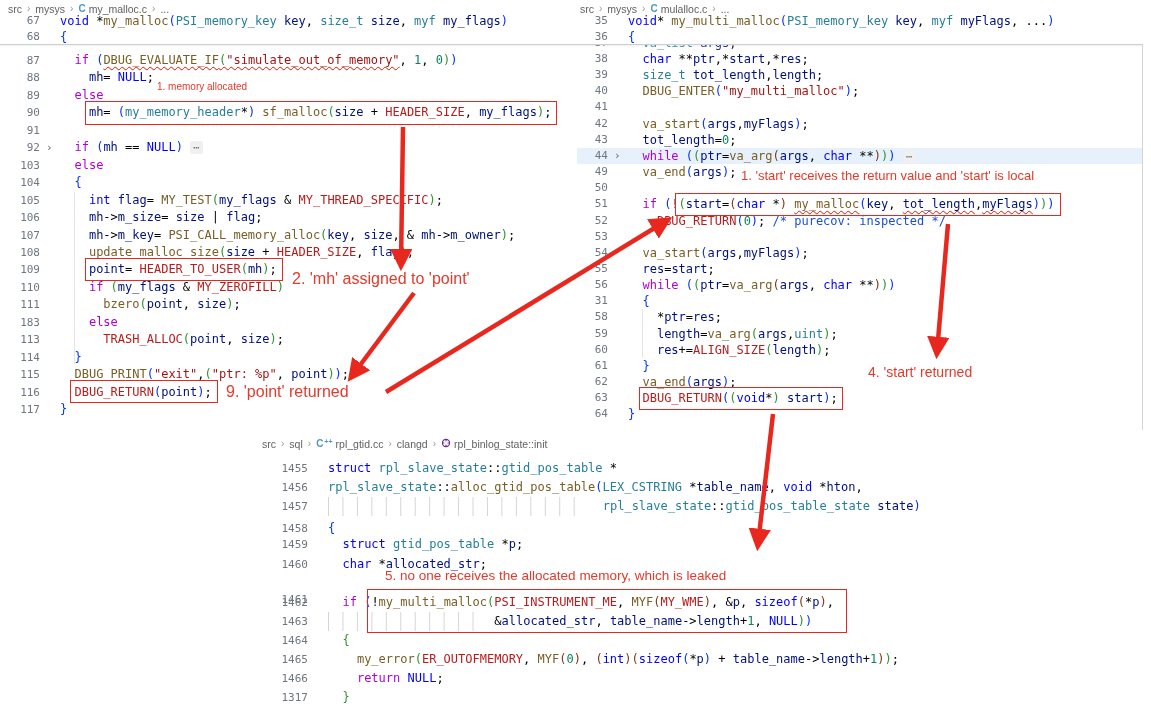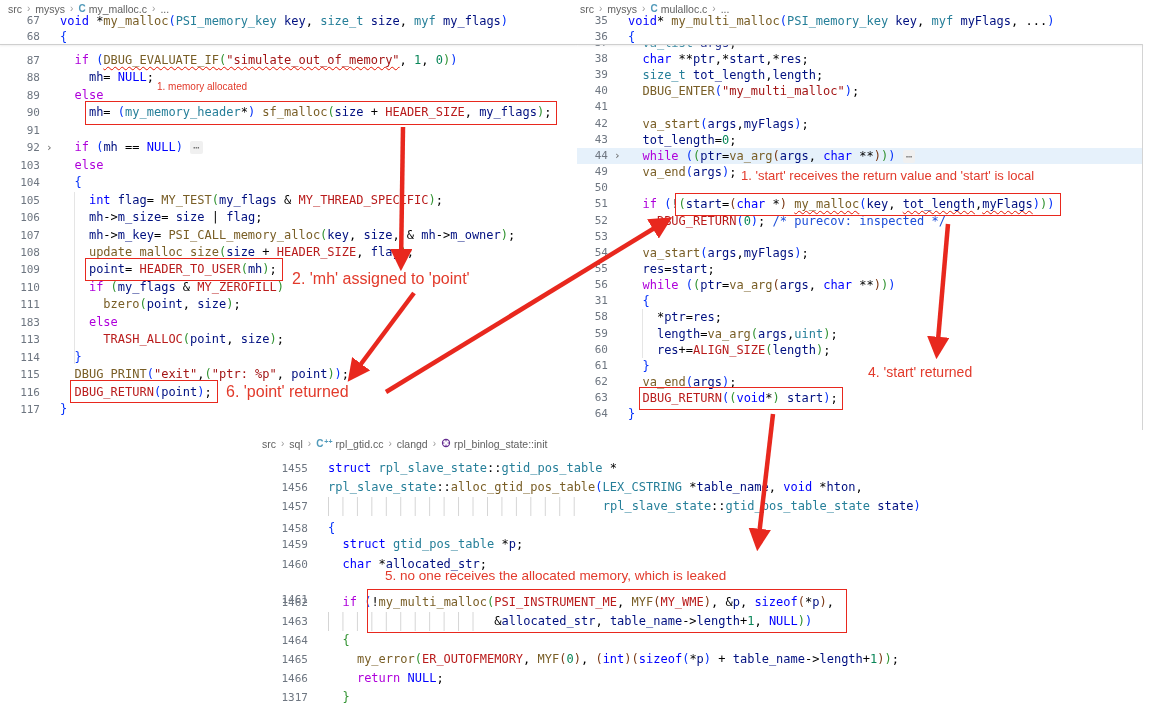--- a/index.html
+++ b/index.html
@@ -170,21 +170,21 @@
     </div>
   <div id="overlay">
       <div class="rbox" style="left: 85px; top: 101px; width: 470px; height: 22px;"></div>
       <div class="rbox" style="left: 85px; top: 258px; width: 196px; height: 21px;"></div>
       <div class="rbox" style="left: 70px; top: 380px; width: 146px; height: 21px;"></div>
       <div class="rbox" style="left: 675px; top: 193px; width: 384px; height: 21px;"></div>
       <div class="rbox" style="left: 639px; top: 387px; width: 202px; height: 21px;"></div>
       <div class="rbox" style="left: 367px; top: 589px; width: 478px; height: 42px;"></div>
       <div class="ann" style="left: 157px; top: 81px; font-size: 10px;">1. memory allocated</div>
       <div class="ann" style="left: 292px; top: 270px; font-size: 16px;">2. 'mh' assigned to 'point'</div>
-      <div class="ann" style="left: 226px; top: 383px; font-size: 16px;">6. 'point' returned</div>
+      <div class="ann" style="left: 226px; top: 383px; font-size: 16px;">9. 'point' returned</div>
       <div class="ann" style="left: 741px; top: 168px; font-size: 13px;">1. 'start' receives the return value and 'start' is local</div>
       <div class="ann" style="left: 868px; top: 364px; font-size: 14px;">4. 'start' returned</div>
       <div class="ann" style="left: 385px; top: 568px; font-size: 13.5px;">5. no one receives the allocated memory, which is leaked</div>
     </div>
   <svg id="arrowlayer" width="1151" height="717">
     <defs>
       <marker id="ah" markerWidth="5" markerHeight="5" refX="3.4" refY="2.5" orient="auto" markerUnits="strokeWidth">
         <path d="M0,0 L5,2.5 L0,5 z" fill="#e8281e"></path>
       </marker>
     </defs>

